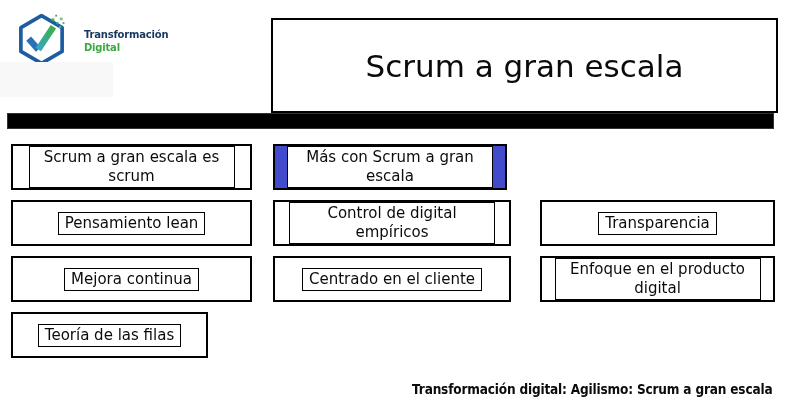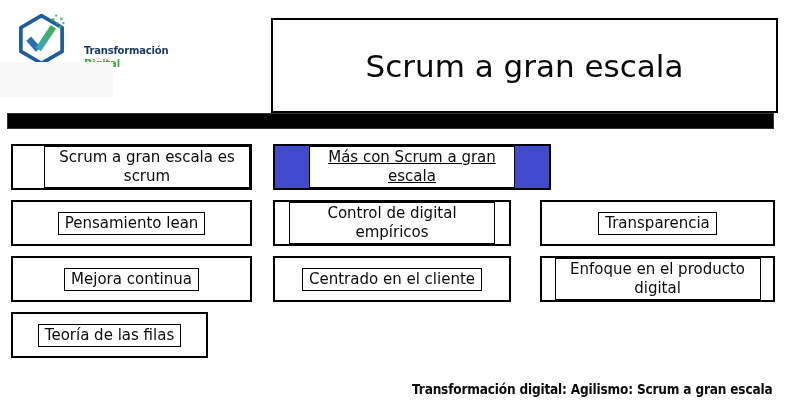--- a/index.html
+++ b/index.html
@@ -11,21 +11,21 @@
     width: 810px;
     height: 408px;
     background: #ffffff;
     overflow: hidden;
     margin: 0 auto;
   }
 
   
   .logo { position: absolute; left: 12px; top: 8px; width: 200px; height: 60px; }
   .logo svg { position: absolute; left: 2px; top: 4px; }
-  .logo-text { position: absolute; left: 72px; top: 36px; line-height: 13px; }
+  .logo-text { position: absolute; left: 72px; top: 20px; line-height: 13px; }
   .logo-line1 { display: block; font-size: 10px; font-weight: bold; color: var(--logo-navy, #17375E); letter-spacing: -0.2px; }
   .logo-line2 { display: block; font-size: 10px; font-weight: bold; color: var(--logo-green, #3BAA3F); letter-spacing: -0.2px; }
 
   .ghost-box {
     position: absolute; left: 0; top: 62px; width: 113px; height: 35px;
     background: #f8f8f8;
   }
 
   
   .title-box {
@@ -105,25 +105,25 @@
   </div>
 
   <div class="ghost-box"></div>
 
   <div class="title-box">
     <span>Scrum a gran escala</span>
   </div>
 
   <div class="bar"></div>
 
-  <div class="cell" style="left:11px; top:144px; width:241px;justify-content:flex-end;">
+  <div class="cell" style="left:11px; top:144px; width:241px;">
     <div class="inner">Scrum a gran escala es scrum</div>
   </div>
 
-  <div class="cell hl" style="left:273px; top:144px; width:278px;text-decoration:underline;">
+  <div class="cell hl" style="left:273px; top:144px; width:234px;">
     <div class="inner">Más con Scrum a gran escala</div>
   </div>
 
 
   <div class="cell" style="left:11px; top:200px; width:241px;">
     <div class="inner">Pensamiento lean</div>
   </div>
 
   <div class="cell top" style="left:273px; top:200px; width:238px;">
     <div class="inner">Control de digital empíricos</div>

